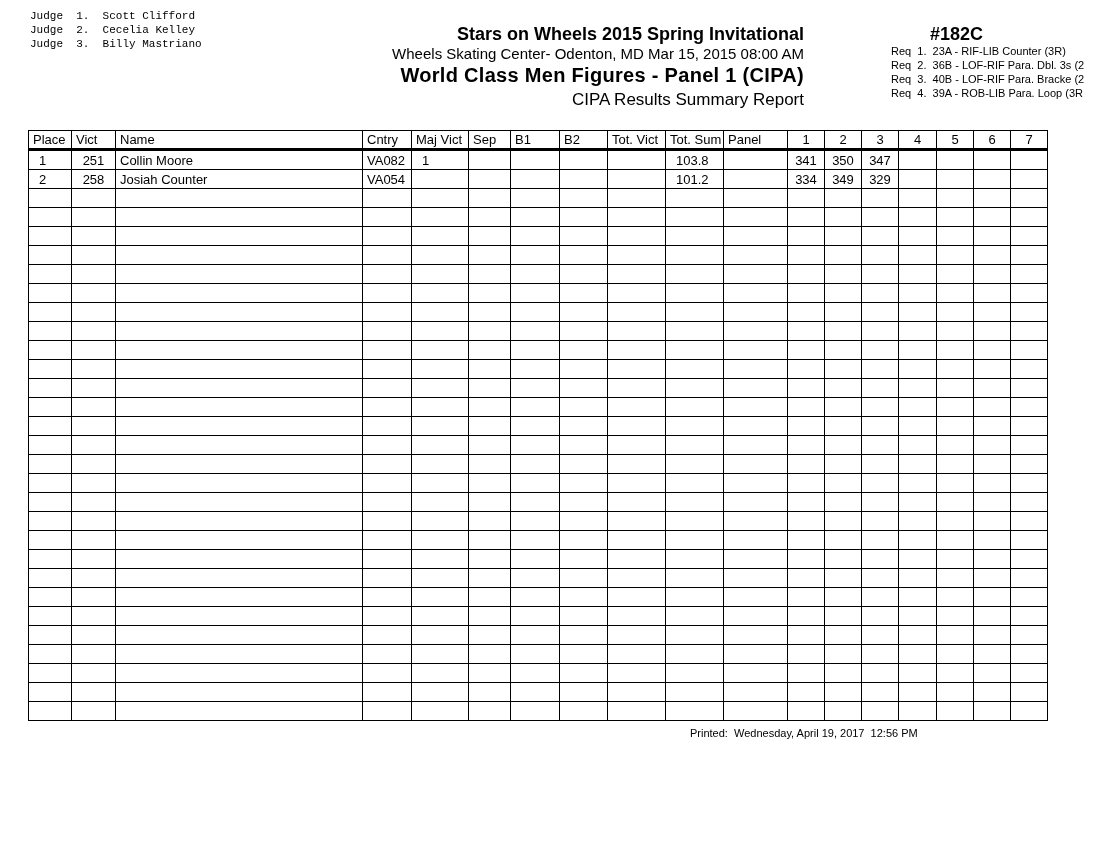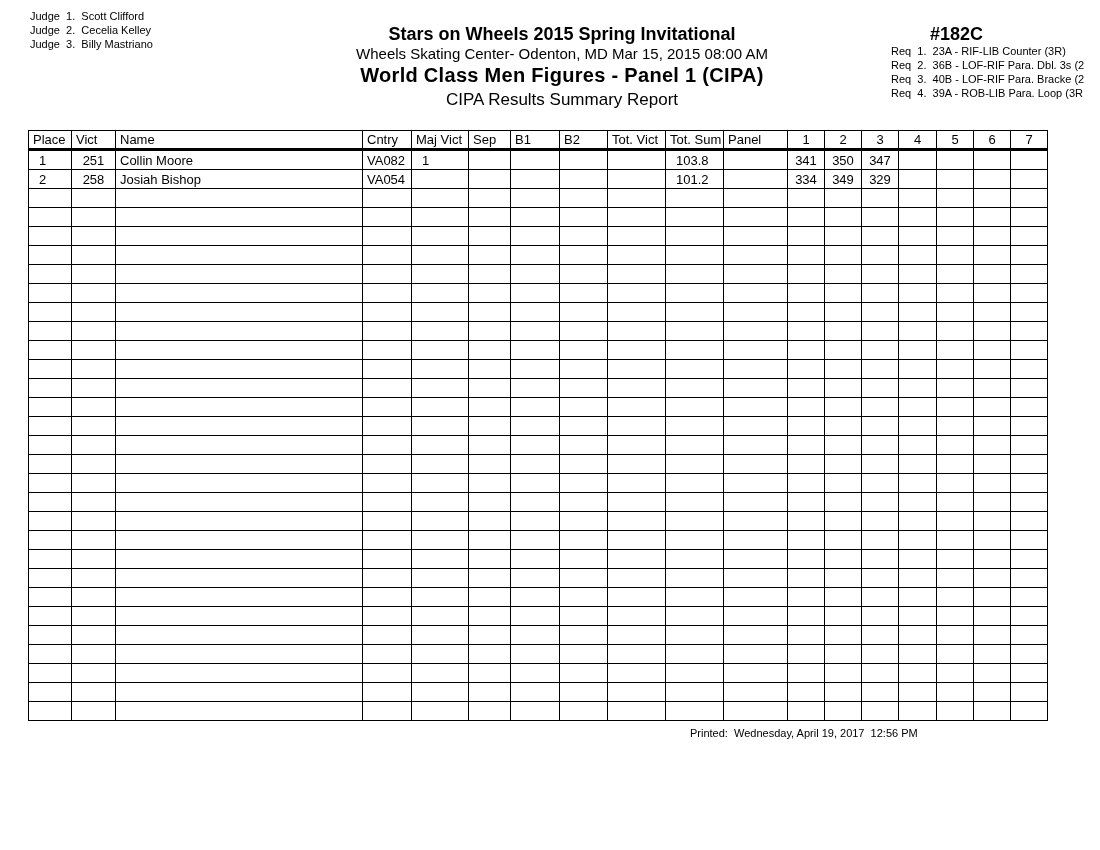--- a/index.html
+++ b/index.html
@@ -1,20 +1,20 @@
 <!DOCTYPE html>
 <html><head>
   <meta charset="utf-8">
   <style>
     html, body { margin: 0; padding: 0; background: #ffffff; }
     body { width: 1100px; height: 850px; position: relative; overflow: hidden;
            font-family: "Liberation Sans", "DejaVu Sans", sans-serif; color: #000; }
     .judges { position: absolute; left: 30px; top: 9px; font-size: 11px; line-height: 14px; }
-    .judges div { white-space: pre; }
-    .center { position: absolute; left: 312px; width: 500px; text-align: center; }
+    .judges div { white-space: pre; font-family: Liberation Mono, monospace; }
+    .center { position: absolute; left: 304px; width: 500px; text-align: right; }
     .t1 { top: 24px; font-size: 18px; font-weight: bold; }
     .t2 { top: 45px; font-size: 15px; }
     .t3 { top: 64px; font-size: 20px; font-weight: bold; letter-spacing: 0.3px; }
     .t4 { top: 90px; font-size: 17px; }
     .event-id { position: absolute; left: 930px; width: 130px; text-align: left; top: 24px; font-size: 18px; font-weight: bold; }
     .reqs { position: absolute; left: 891px; top: 44px; font-size: 11px; line-height: 14px; width: 209px; overflow: hidden; }
     .reqs div { white-space: pre; }
     table.results { position: absolute; left: 28px; top: 130px; border-collapse: collapse; table-layout: fixed;
                     border: 1px solid #000; font-size: 13px; }
     table.results th, table.results td { border-left: 1px solid #000; border-right: 1px solid #000; border-top: 1px solid #000;
@@ -106,21 +106,21 @@
       <td class="c">350</td>
       <td class="c">347</td>
       <td class="c"></td>
       <td class="c"></td>
       <td class="c"></td>
       <td class="c"></td>
     </tr>
     <tr>
       <td class="ci">2</td>
       <td class="c">258</td>
-      <td>Josiah Bishop</td>
+      <td>Josiah Counter</td>
       <td>VA054</td>
       <td class="ci"></td>
       <td></td>
       <td></td>
       <td></td>
       <td></td>
       <td class="ci">101.2</td>
       <td></td>
       <td class="c">334</td>
       <td class="c">349</td>

